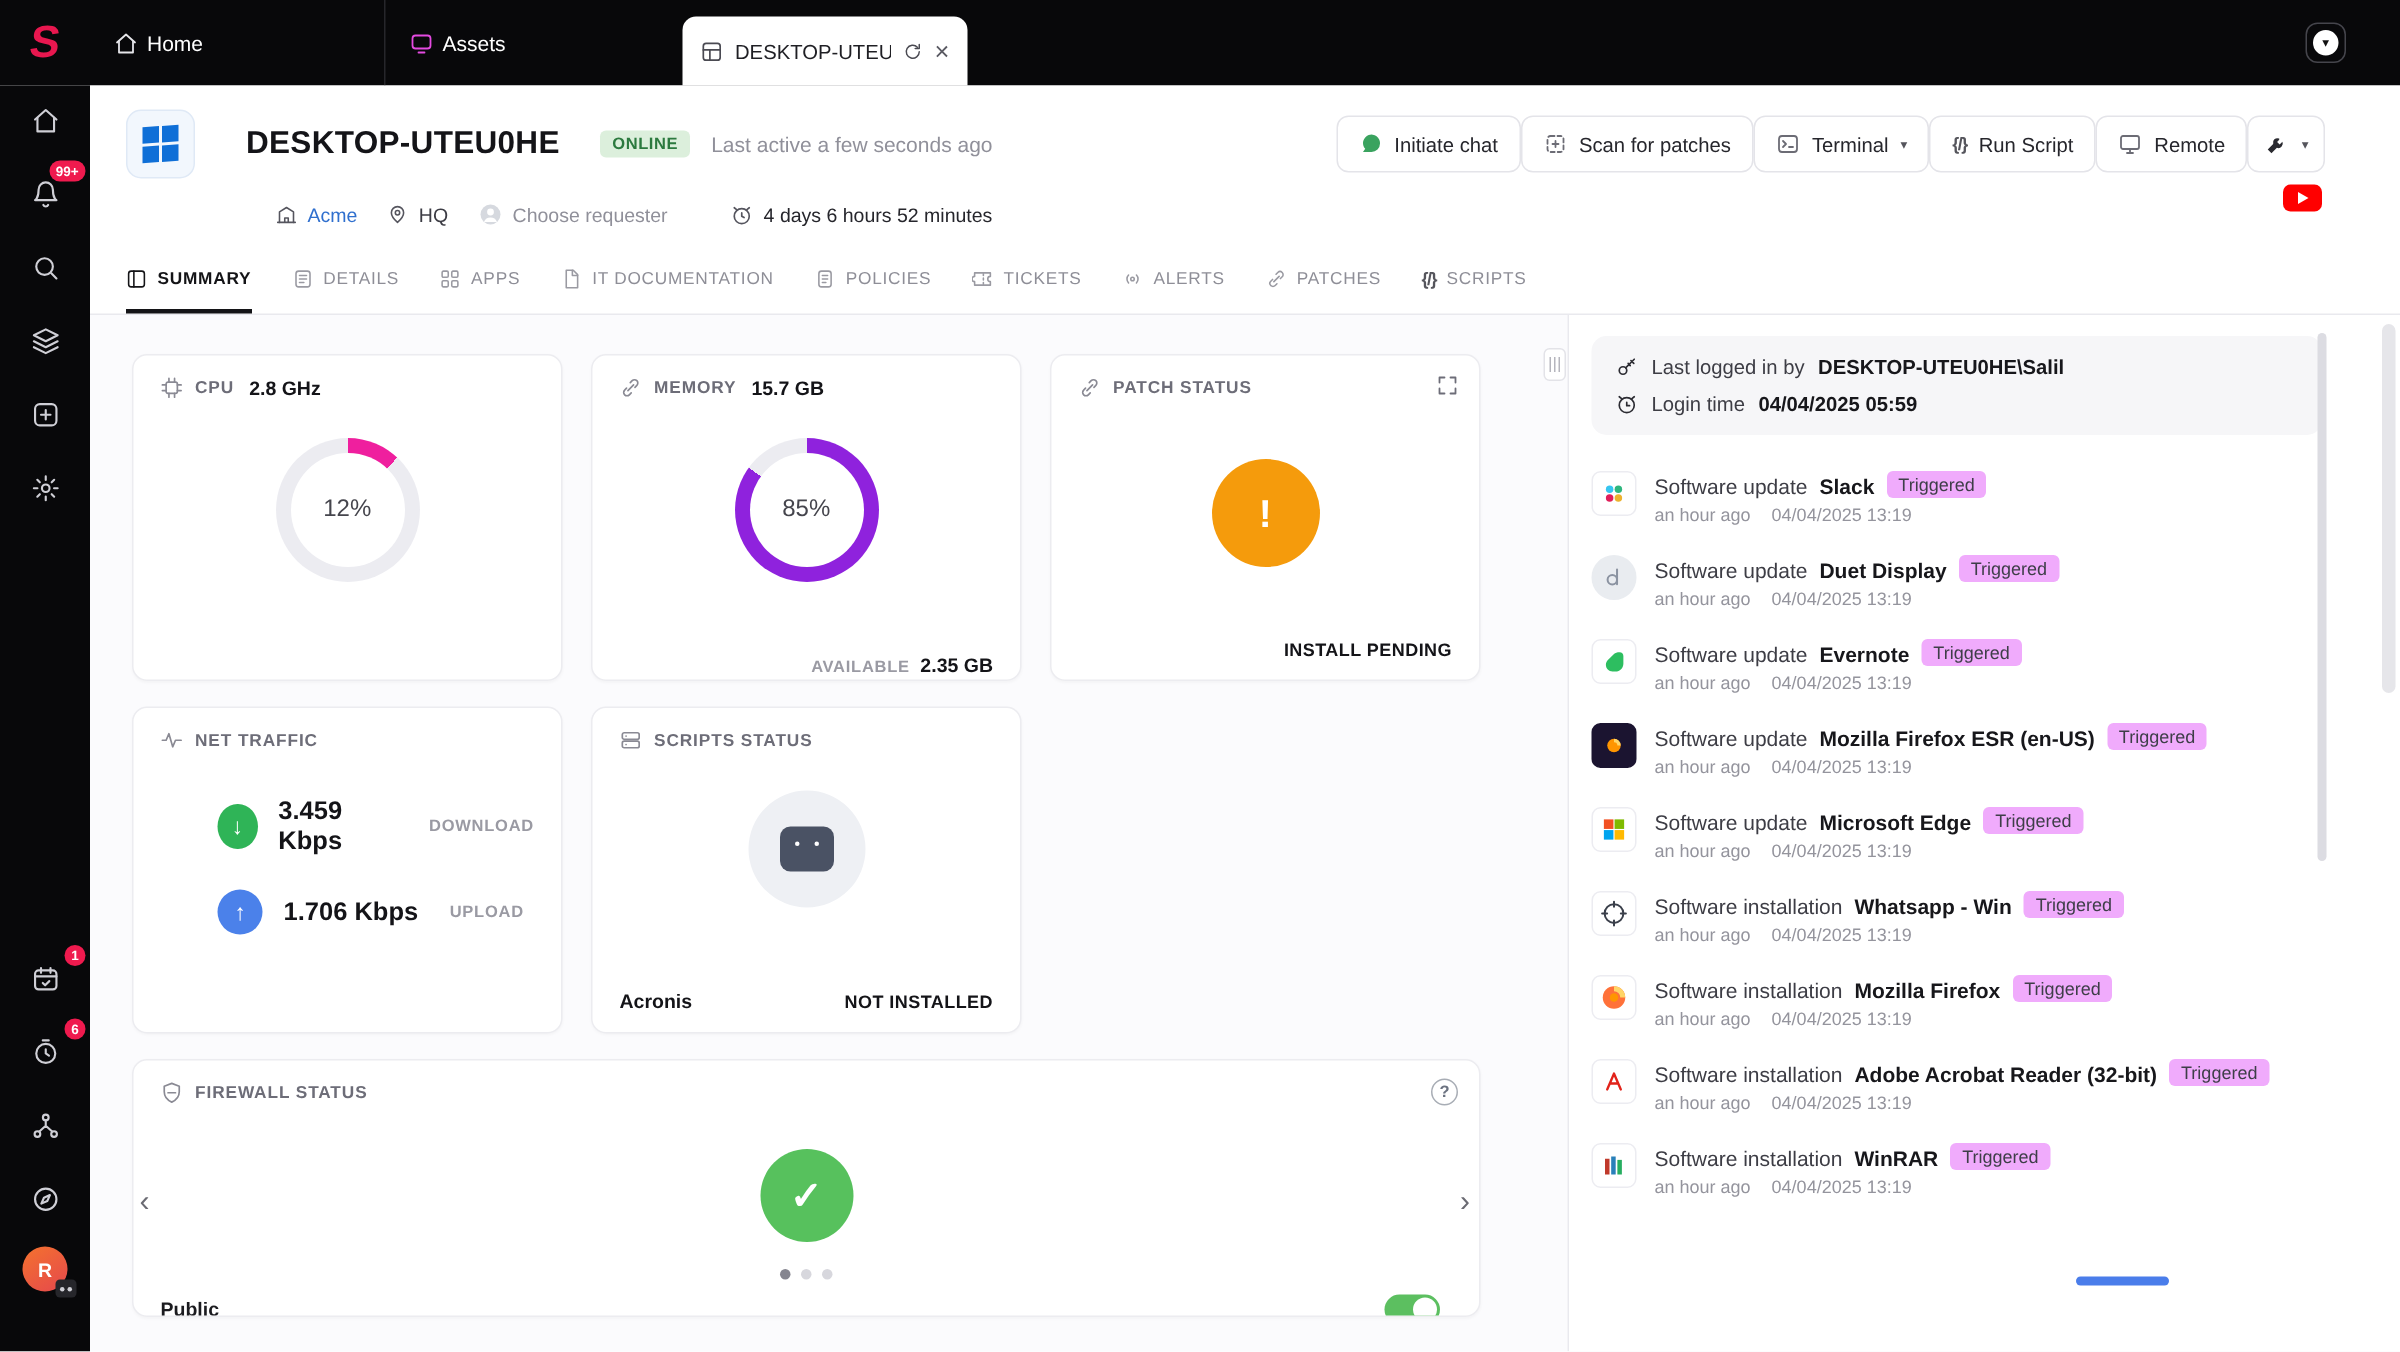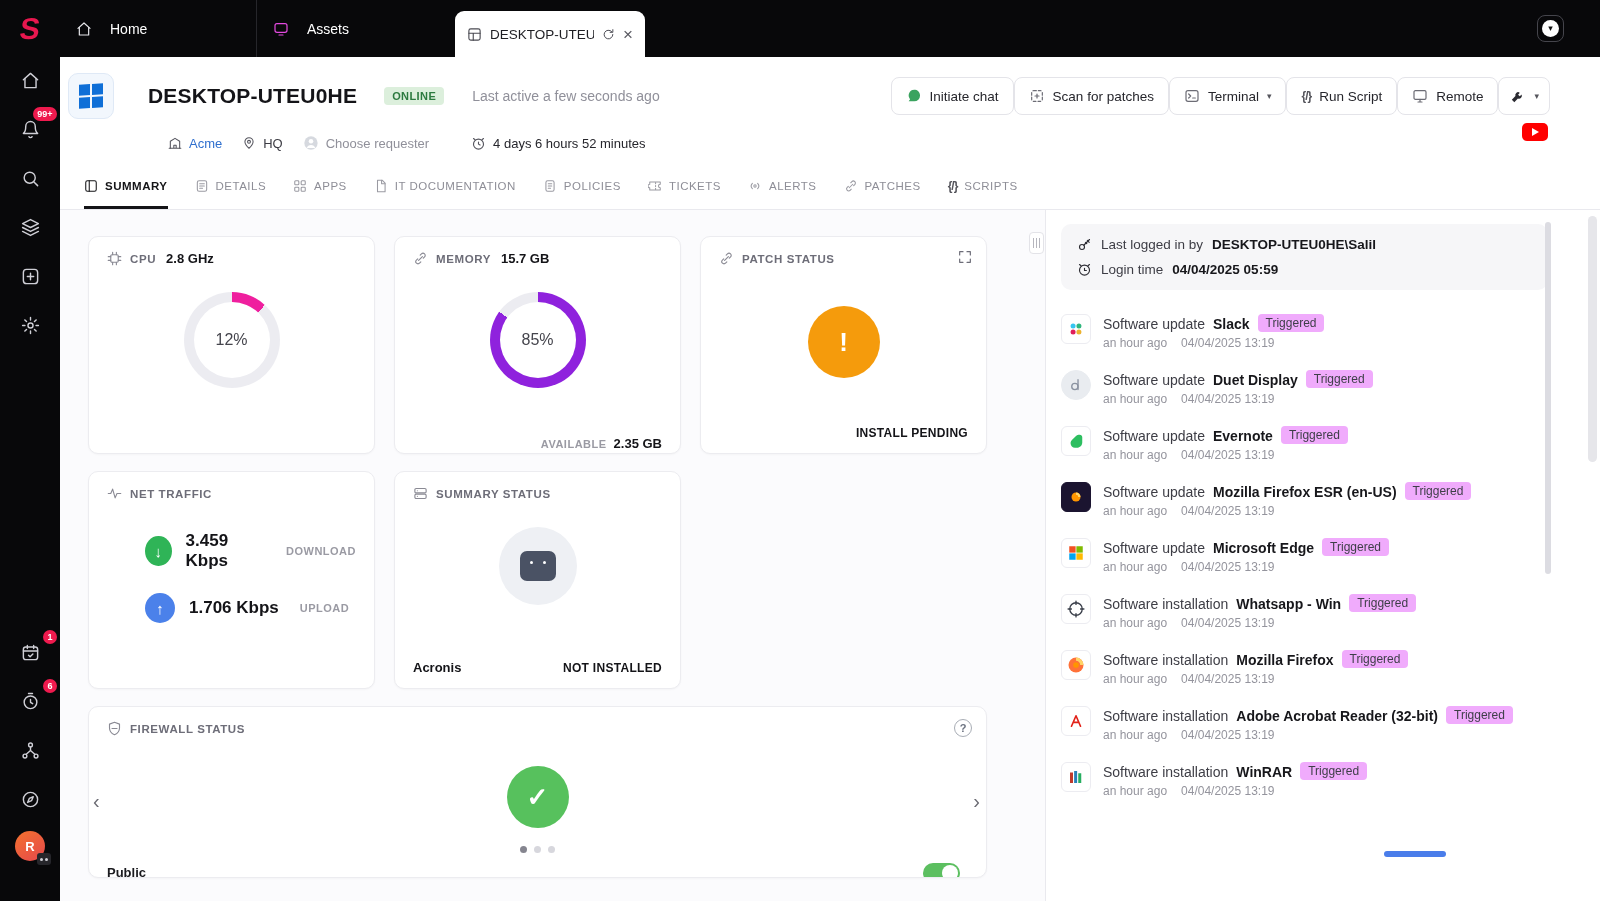--- a/index.html
+++ b/index.html
@@ -4,21 +4,21 @@
 <style>
   *{box-sizing:border-box;margin:0;padding:0}
   html,body{width:1600px;height:901px;overflow:hidden}
   body{font-family:"Liberation Sans",sans-serif;background:#fff;color:#18181b;font-size:14px}
   .app{width:1600px;height:901px;display:flex;flex-direction:column}
 
   
   .topbar{height:57px;background:#08080a;display:flex;align-items:stretch;flex-shrink:0;position:relative}
   .logo{width:60px;display:flex;align-items:center;justify-content:center;cursor:pointer}
   .logo-s{color:#e8174f;font-weight:800;font-size:30px;transform:skewX(-8deg);line-height:1}
-  .tb-item{display:flex;align-items:center;gap:18px;color:#fff;font-size:14px;font-weight:500;padding-left:16px;cursor:pointer}
+  .tb-item{display:flex;align-items:center;gap:6px;color:#fff;font-size:14px;font-weight:500;padding-left:16px;cursor:pointer}
   .tb-home{width:196px}
   .tb-assets{width:198px}
   .tb-sep{width:1px;background:#26262b}
   .tb-item svg{color:#e6e6ea}
   .tb-assets svg{color:#e44ae0}
   .tab{align-self:flex-end;height:46px;width:190px;background:#fff;border-radius:9px 9px 0 0;display:flex;align-items:center;gap:8px;padding:0 12px;color:#1f1f24}
   .tab-label{font-size:13.5px;white-space:nowrap;overflow:hidden;flex:1}
   .tab svg{color:#4a4a52;flex-shrink:0}
   .tab-close{color:#5a5a62;font-size:17px;line-height:1;cursor:pointer}
   .tb-spacer{flex:1}
@@ -33,28 +33,28 @@
   .sb-btn{position:relative;width:36px;height:34px;margin-bottom:15px;display:flex;align-items:center;justify-content:center;color:#cfcfd6;cursor:pointer}
   .sb-badge{position:absolute;top:-5px;right:-9px;background:#ef1a4e;color:#fff;font-size:9px;font-weight:700;padding:1.5px 4.5px;border-radius:8px;line-height:1.2}
   .sb-spacer{flex:1}
   .avatar{position:relative;width:30px;height:30px;border-radius:50%;background:linear-gradient(145deg,#f4722e,#e5484d);color:#fff;font-weight:700;font-size:13px;display:flex;align-items:center;justify-content:center;margin-bottom:40px;cursor:pointer}
   .avatar-badge{position:absolute;right:-6px;bottom:-4px;width:14px;height:12px;background:#26262b;border-radius:3px;display:flex;align-items:center;justify-content:center;gap:2px}
   .avatar-badge i{width:3px;height:3px;border-radius:50%;background:#cfcfd6;display:block}
 
   
   .main{flex:1;display:flex;flex-direction:column;background:#fff;position:relative;min-width:0}
 
-  .asset-header{padding:16px 50px 0 8px;position:relative;flex-shrink:0}
+  .asset-header{padding:16px 50px 0 24px;position:relative;flex-shrink:0}
   .ah-row1{display:flex;align-items:center}
   .win-tile{width:46px;height:46px;border-radius:10px;background:#f2f7fd;border:1px solid #dfe9f6;display:flex;align-items:center;justify-content:center;flex-shrink:0}
   .win-glyph{display:grid;grid-template-columns:11px 11px;gap:2px;transform:skewY(-4deg)}
   .win-glyph i{width:11px;height:11px;background:#0f6fd7;display:block}
   .ah-title{margin-left:34px;font-size:21px;font-weight:700;color:#141418;letter-spacing:.2px}
   .badge-online{margin-left:27px;background:#dcefdc;color:#2c7a3f;font-size:11px;font-weight:700;letter-spacing:.4px;padding:3px 8px;border-radius:4px}
-  .ah-last{margin-left:28px;color:#90909a;font-size:14px}
+  .ah-last{margin-left:14px;color:#90909a;font-size:14px}
   .ah-actions{margin-left:auto;display:flex;align-items:center}
   .btn{height:38px;border:1px solid #e4e4e9;border-radius:8px;background:#fff;display:flex;align-items:center;gap:8px;padding:0 14px;font-size:13.5px;color:#26262c;font-weight:500;cursor:pointer;white-space:nowrap}
   .btn svg{color:#6c6c75}
   .btn .caret{font-size:9px;color:#55555c}
   .btn-chat svg{color:#3aa35f}
   .code-glyph{font-size:12px;font-weight:700;color:#55555c;letter-spacing:-1px}
   .btn-tools{padding:0 10px}
   .btn-tools svg{color:#2b2b31}
   .ah-row2{display:flex;align-items:center;margin:16px 0 14px 100px;font-size:13px;color:#3c3c44}
   .ah-row2 .itm{display:flex;align-items:center;gap:7px;margin-right:20px;cursor:pointer}
@@ -502,21 +502,21 @@
               </div>
             </div>
 
             <div class="card">
               <div class="card-head">
                 <svg class="ic" width="15" height="15" viewBox="0 0 24 24">
                     <rect x="3" y="4" width="18" height="7" rx="2"></rect>
                     <rect x="3" y="13" width="18" height="7" rx="2"></rect>
                     <path d="M7 7.5h.01M7 16.5h.01"></path>
                   </svg>
-                <span>SUMMARY STATUS</span>
+                <span>SCRIPTS STATUS</span>
               </div>
               <div class="bk-circle">
                 <div class="bk-box">
                     <i></i>
                     <i></i>
                   </div>
               </div>
               <div class="bk-bottom">
                 <span class="bk-prod">Acronis</span>
                 <span class="status-br" style="position:static">NOT INSTALLED</span>

